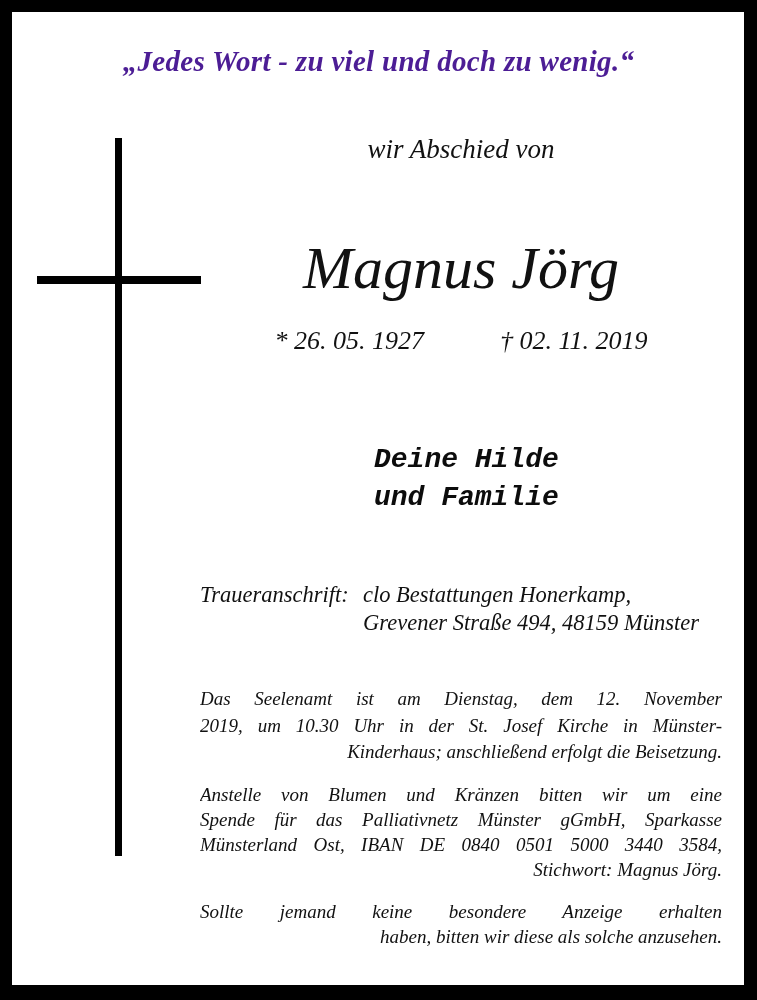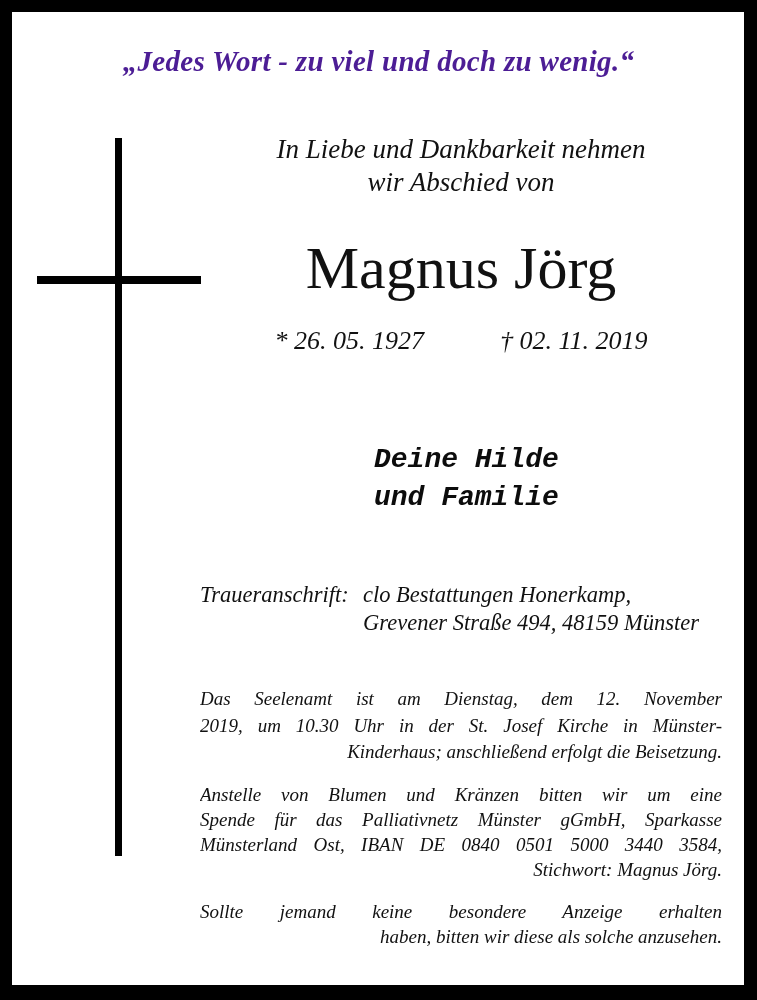--- a/index.html
+++ b/index.html
@@ -58,20 +58,21 @@
     font-style: italic;
     font-size: 27px;
     line-height: 33px;
   }
   .deceased-name {
     position: absolute;
     left: 200px;
     width: 522px;
     top: 228px;
     text-align: center;
+    font-style: italic;
     font-weight: normal;
     font-size: 60px;
     line-height: 80px;
     white-space: nowrap;
   }
   .dates {
     position: absolute;
     left: 200px;
     width: 522px;
     top: 326px;
@@ -131,21 +132,20 @@
   <div class="frame"></div>
 
   <div class="epigraph">„Jedes Wort - zu viel und doch zu wenig.“</div>
 
   <div class="cross">
     <div class="cross-v"></div>
     <div class="cross-h"></div>
   </div>
 
   <div class="intro">
-    <div>In Liebe und Dankbarkeit nehmen</div>
     <div>wir Abschied von</div>
   </div>
 
   <div class="deceased-name">Magnus Jörg</div>
 
   <div class="dates">
     <span>* 26. 05. 1927</span>
     <span>† 02. 11. 2019</span>
   </div>
 

